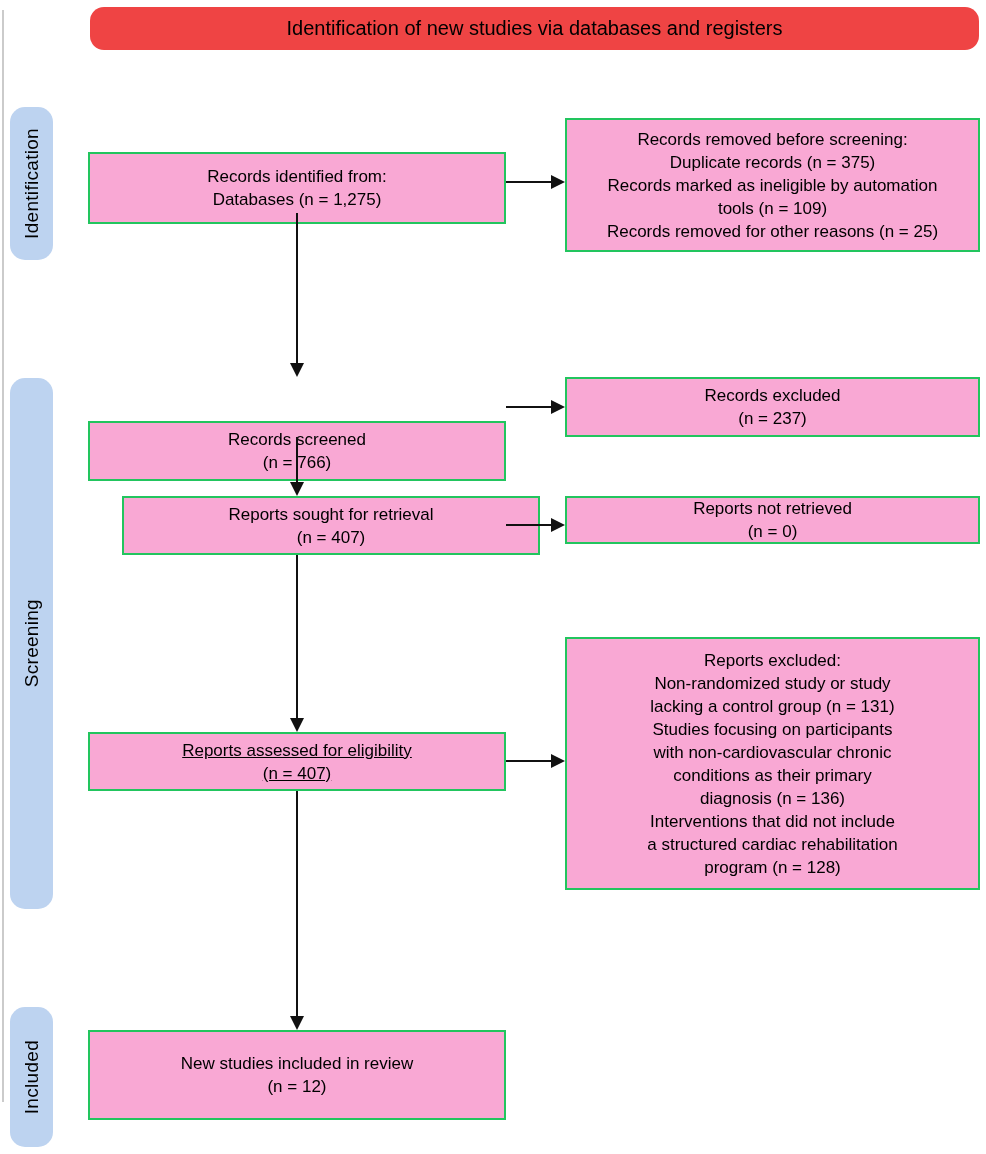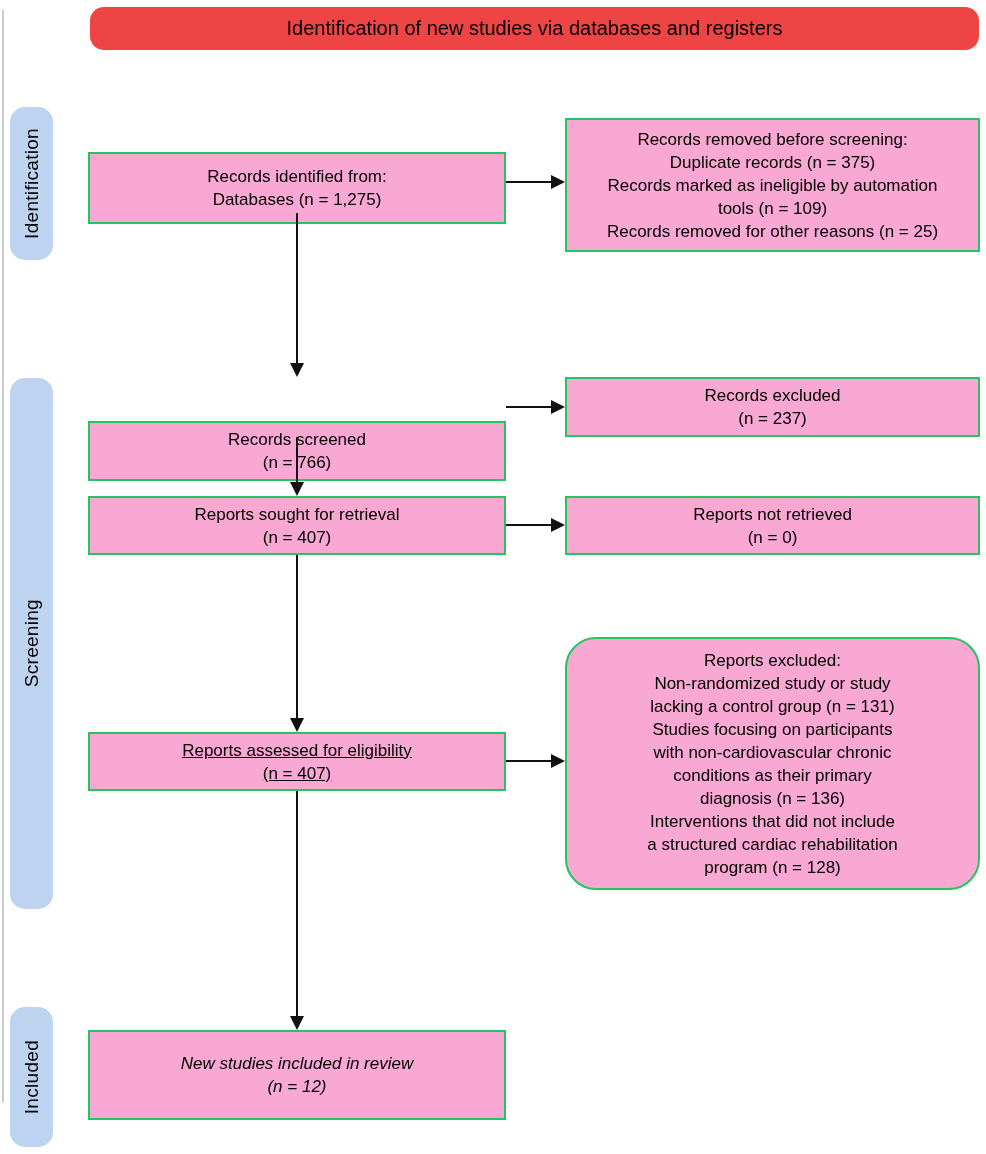--- a/index.html
+++ b/index.html
@@ -69,27 +69,27 @@
     text-align: center;
     font-size: 17px;
     line-height: 23px;
     white-space: pre-line;
     padding: 15px 4px;
   }
   .col-left  { left: 88px;  width: 418px; }
   .col-right { left: 565px; width: 415px; }
   .b1 { top: 152px;  height: 72px; }
   .b2 { top: 377px;  height: 60px; margin-top: 44px; }
-  .b3 { top: 496px;  height: 59px; }
+  .b3 { top: 496px;  height: 59px; margin-left: 34px; }
   .b4 { top: 732px;  height: 59px; text-decoration: underline; }
-  .b5 { top: 1030px; height: 90px; font-style: italic; }
+  .b5 { top: 1030px; height: 90px; }
   .r1 { top: 118px;  height: 134px; }
   .r2 { top: 377px;  height: 60px; }
-  .r3 { top: 496px;  height: 59px; }
-  .r4 { top: 637px;  height: 253px; border-radius: 31px; }
+  .r3 { top: 496px;  height: 48px; }
+  .r4 { top: 637px;  height: 253px; }
   .shaft-v {
     position: absolute;
     left: 296px;
     width: 2px;
     background: #111;
   }
   .shaft-h {
     position: absolute;
     height: 2px;
     background: #111;

